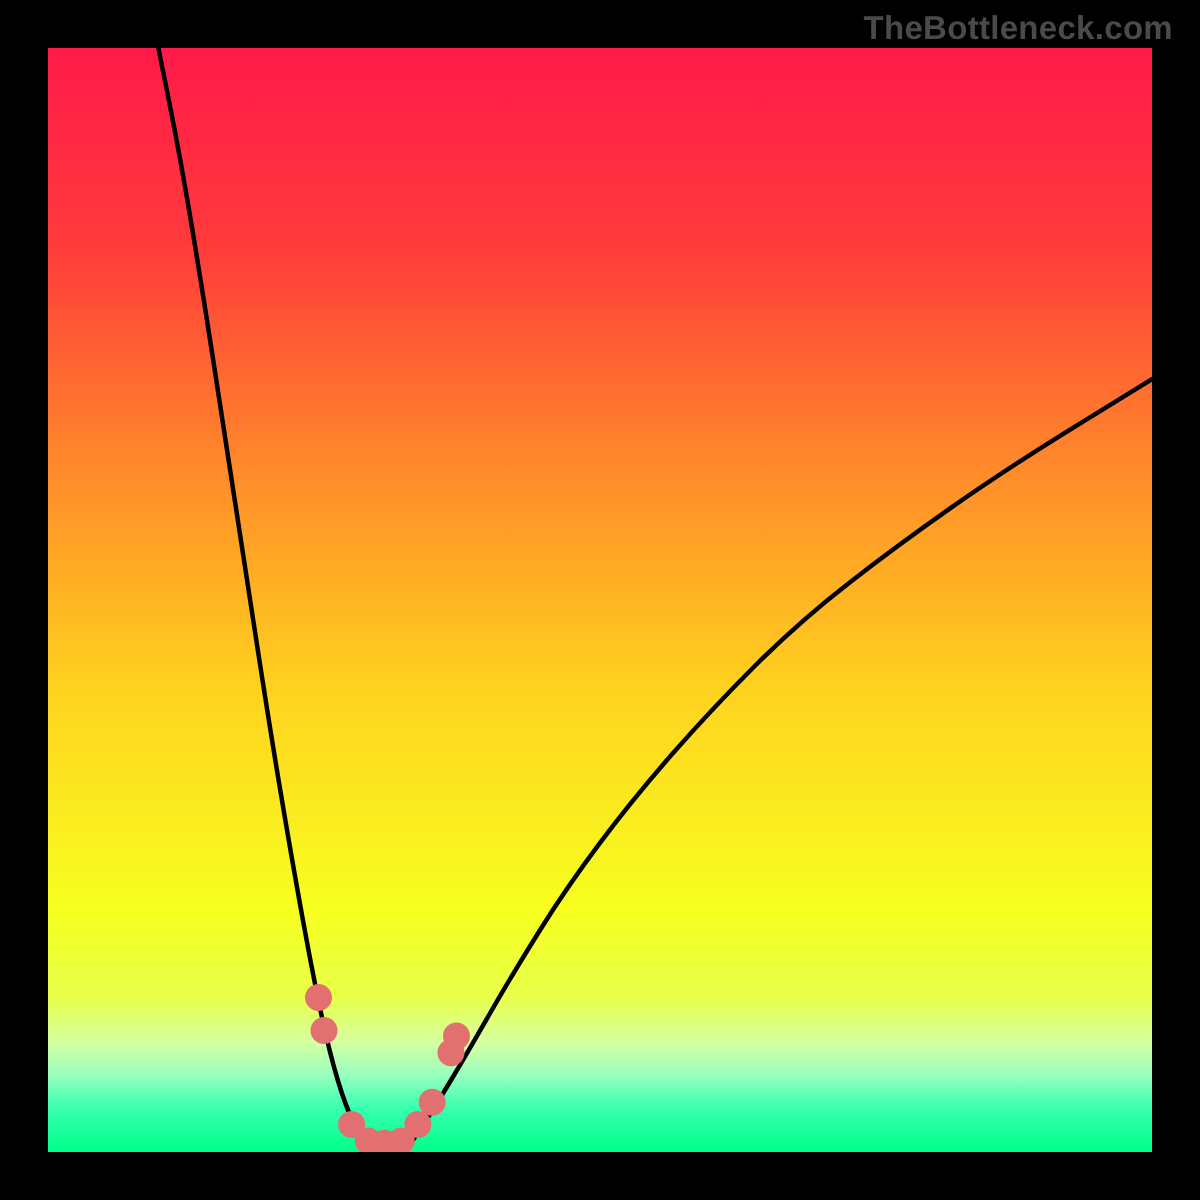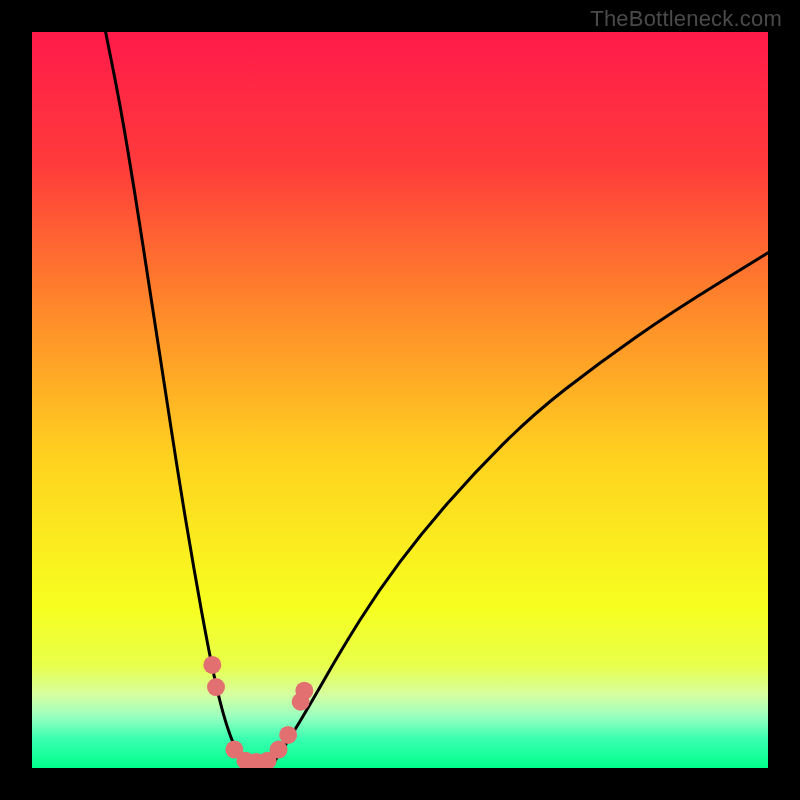--- a/index.html
+++ b/index.html
@@ -33,21 +33,21 @@
     left: 0;
     width: 100%;
     height: 100%;
   }
   .watermark {
     position: absolute;
     top: 6px;
     right: 18px;
     color: #4a4a4a;
     font-size: 22px;
-    font-weight: 400;
+    font-weight: 700;
     letter-spacing: 0.2px;
   }
   svg.curves {
     position: absolute;
     top: 0;
     left: 0;
     width: 100%;
     height: 100%;
   }
 </style>

